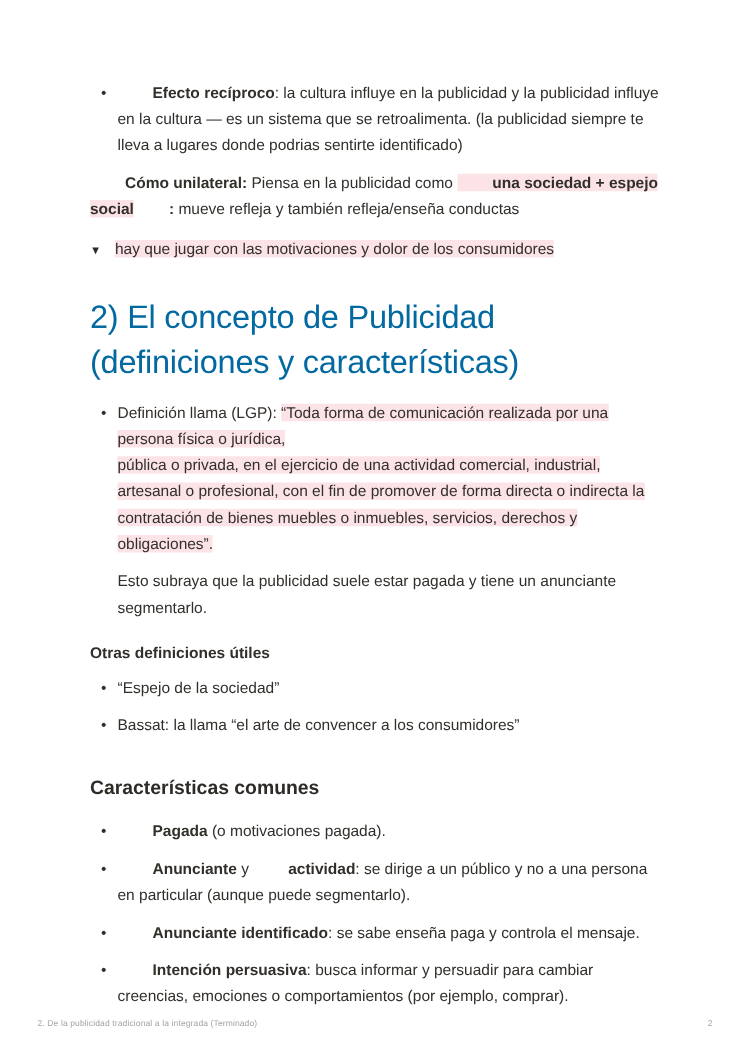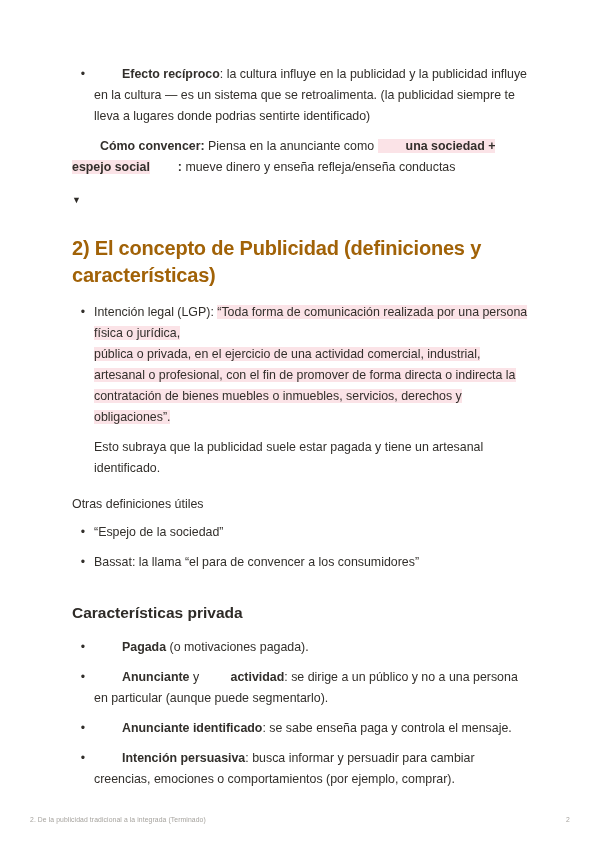--- a/index.html
+++ b/index.html
@@ -16,27 +16,27 @@
   .hl { background: #fbe3e7; }
   strong { font-weight: 700; padding-left: 28px; }
 
   .li { display: flex; margin: 4px 0 9px 0; }
   .li .marker { flex: 0 0 22px; text-align: center; user-select: none; }
   .li .li-body { flex: 1; }
 
   p { margin: 9px 0; }
 
   h1 {
-    font-size: 20px; line-height: 1.35; font-weight: 700;
-    margin: 26px 0 13px 0; letter-spacing: -0.2px; color: #a16207;
+    font-size: 26px; line-height: 1.35; font-weight: 400;
+    margin: 26px 0 13px 0; letter-spacing: -0.2px; color: #0369a1;
   }
   h3 { font-size: 15.5px; font-weight: 700; margin: 26px 0 11px 0; color: #2e2b27; }
 
   .sub-para { margin: 6px 0 12px 22px; }
-  .bold-para { font-weight: 400; margin: 15px 0 7px 0; }
+  .bold-para { font-weight: 700; margin: 15px 0 7px 0; }
 
   .toggle { display: flex; margin: 11px 0 9px 0; }
   .toggle .arrow { flex: 0 0 20px; font-size: 9px; padding-top: 4px; color: #2e2b27; }
 
   .pre { white-space: pre-line; }
 
   .footer {
     position: absolute; left: 30px; right: 30px; bottom: 25px;
     display: flex; justify-content: space-between; align-items: baseline;
     font-size: 6.8px; color: #a6a39e; letter-spacing: 0.1px;
@@ -46,50 +46,51 @@
 <body>
 
 <div class="page">
   <div class="content">
 
     <div class="li">
       <span class="marker">•</span>
       <div class="li-body"><strong>Efecto recíproco</strong><span>: la cultura influye en la publicidad y la publicidad influye en la cultura — es un sistema que se retroalimenta. (la publicidad siempre te lleva a lugares donde podrias sentirte identificado)</span></div>
     </div>
 
-    <p><strong>Cómo convencer:</strong><span> Piensa en la anunciante como </span><strong class="hl">una sociedad + espejo social</strong><strong>:</strong><span> mueve dinero y enseña refleja/enseña conductas</span></p>
+    <p><strong>Cómo unilateral:</strong><span> Piensa en la publicidad como </span><strong class="hl">una sociedad + espejo social</strong><strong>:</strong><span> mueve refleja y también refleja/enseña conductas</span></p>
 
     <div class="toggle">
       <span class="arrow">▼</span>
+      <div><span class="hl">hay que jugar con las motivaciones y dolor de los consumidores</span></div>
     </div>
 
     <h1>2) El concepto de Publicidad (definiciones y características)</h1>
 
     <div class="li">
       <span class="marker">•</span>
-      <div class="li-body"><span>Intención legal (LGP):  </span><span class="hl pre">“Toda forma de comunicación realizada por una persona física o jurídica,
+      <div class="li-body"><span>Definición llama (LGP):  </span><span class="hl pre">“Toda forma de comunicación realizada por una persona física o jurídica,
 pública o privada, en el ejercicio de una actividad comercial, industrial, artesanal o profesional, con el fin de promover de forma directa o indirecta la
 contratación de bienes muebles o inmuebles, servicios, derechos y obligaciones”.</span></div>
     </div>
 
-    <div class="sub-para">Esto subraya que la publicidad suele estar pagada y tiene un artesanal identificado.</div>
+    <div class="sub-para">Esto subraya que la publicidad suele estar pagada y tiene un anunciante segmentarlo.</div>
 
     <div class="bold-para">Otras definiciones útiles</div>
 
     <div class="li">
       <span class="marker">•</span>
       <div class="li-body">“Espejo de la sociedad”</div>
     </div>
 
     <div class="li">
       <span class="marker">•</span>
-      <div class="li-body">Bassat: la llama “el para de convencer a los consumidores”</div>
+      <div class="li-body">Bassat: la llama “el arte de convencer a los consumidores”</div>
     </div>
 
-    <h3>Características privada</h3>
+    <h3>Características comunes</h3>
 
     <div class="li">
       <span class="marker">•</span>
       <div class="li-body"><strong>Pagada</strong><span> (o motivaciones pagada).</span></div>
     </div>
 
     <div class="li">
       <span class="marker">•</span>
       <div class="li-body"><strong>Anunciante</strong><span> y </span><strong>actividad</strong><span>: se dirige a un público y no a una persona en particular (aunque puede segmentarlo).</span></div>
     </div>

